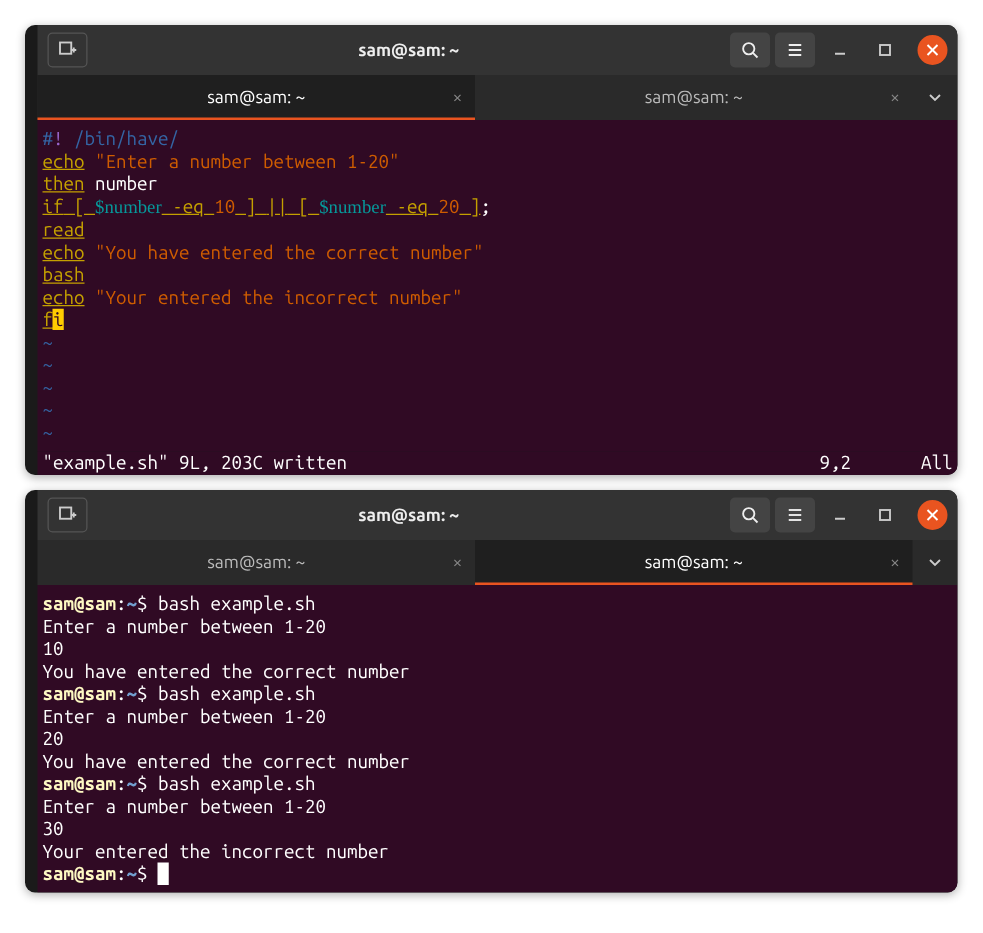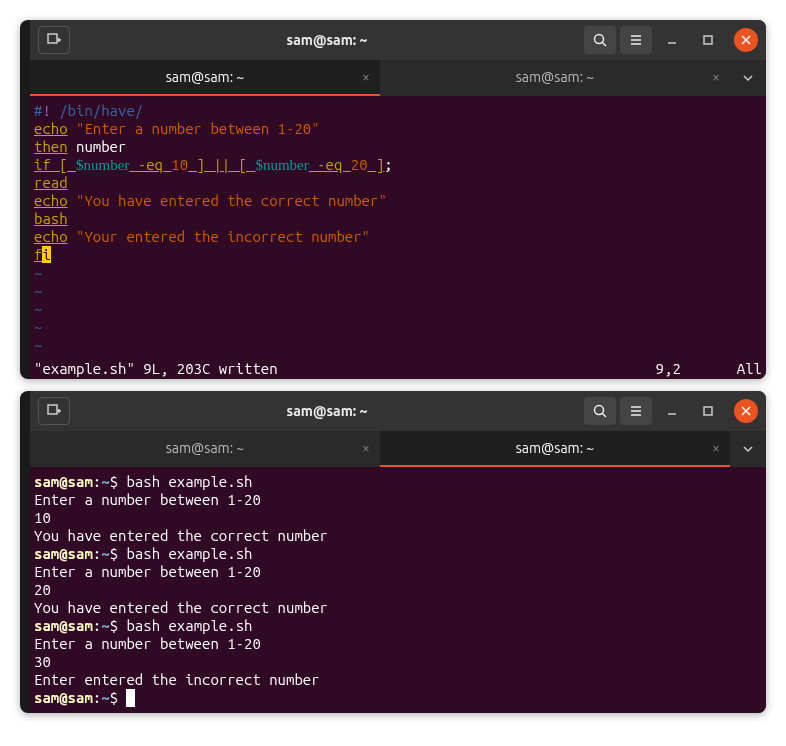--- a/index.html
+++ b/index.html
@@ -288,16 +288,16 @@
 <span class="c-white">Enter a number between 1-20</span>
 <span class="c-white">10</span>
 <span class="c-white">You have entered the correct number</span>
 <span class="c-bgreen">sam@sam</span><span class="c-white">:</span><span class="c-bblue">~</span><span class="c-white">$ </span><span class="c-white">bash example.sh</span>
 <span class="c-white">Enter a number between 1-20</span>
 <span class="c-white">20</span>
 <span class="c-white">You have entered the correct number</span>
 <span class="c-bgreen">sam@sam</span><span class="c-white">:</span><span class="c-bblue">~</span><span class="c-white">$ </span><span class="c-white">bash example.sh</span>
 <span class="c-white">Enter a number between 1-20</span>
 <span class="c-white">30</span>
-<span class="c-white">Enter entered the incorrect number</span>
+<span class="c-white">Your entered the incorrect number</span>
 <span class="c-bgreen">sam@sam</span><span class="c-white">:</span><span class="c-bblue">~</span><span class="c-white">$ </span><span class="cursor-white">&nbsp;</span>
 </div>
 </div>
 
 </body></html>

